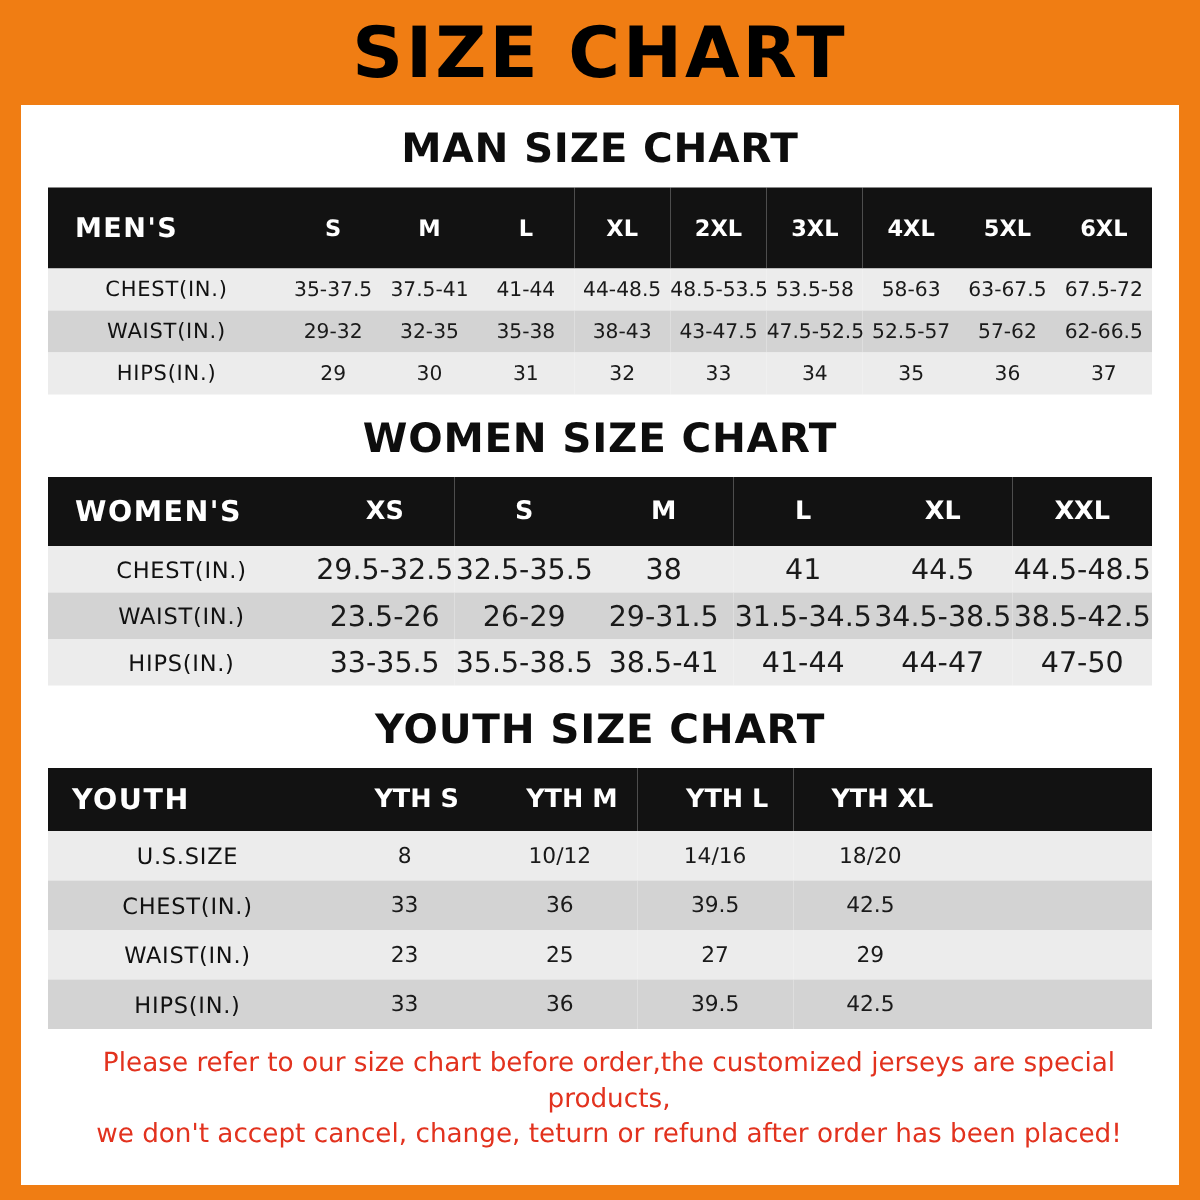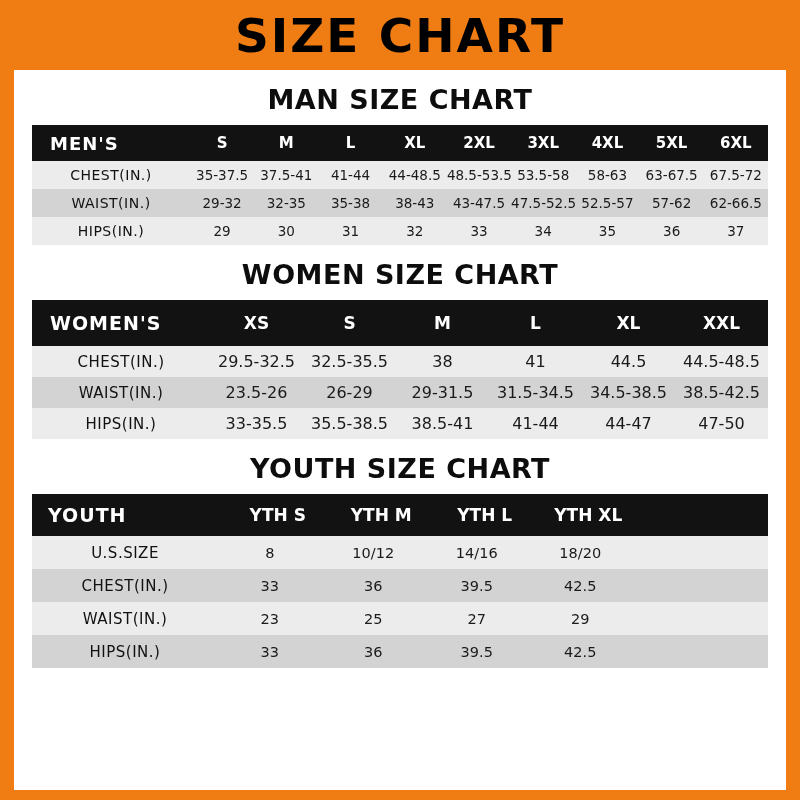--- a/index.html
+++ b/index.html
@@ -70,21 +70,21 @@
     padding: 0;
     height: 28px;
     font-weight: normal;
     white-space: nowrap;
   }
   table.size-table thead th {
     background: #121212;
     color: #ffffff;
     font-weight: bold;
     font-size: 15px;
-    height: 36px;
+    height: 54px;
   }
   table.size-table thead th.corner {
     text-align: left;
     padding-left: 18px;
     font-size: 18px;
     letter-spacing: 1px;
   }
   table.size-table tbody tr.row-light td {
     background: #ececec;
   }
@@ -92,21 +92,21 @@
     background: #d3d3d3;
   }
   table.size-table tbody td.label {
     font-size: 14px;
     color: #111111;
     letter-spacing: 0.5px;
   }
   
   #women-table th,
   #women-table td {
-    font-size: 16px;
+    font-size: 19px;
     height: 31px;
   }
   #women-table thead th {
     font-size: 17px;
     height: 46px;
   }
   #women-table thead th.corner {
     font-size: 19px;
   }
   #women-table tbody td.label {
@@ -299,17 +299,21 @@
           <td class="label">HIPS(IN.)</td>
           <td>33</td>
           <td>36</td>
           <td>39.5</td>
           <td>42.5</td>
           <td></td>
         </tr>
       </tbody>
     </table>
 
+    <div class="note">
+      <span class="note-line">Please refer to our size chart before order,the customized jerseys are special products,</span>
+      <span class="note-line">we don't accept cancel, change, teturn or refund after order has been placed!</span>
+    </div>
 
   </div>
 
   <div class="bottom-bar"></div>
 </div>
 
 </body></html>

